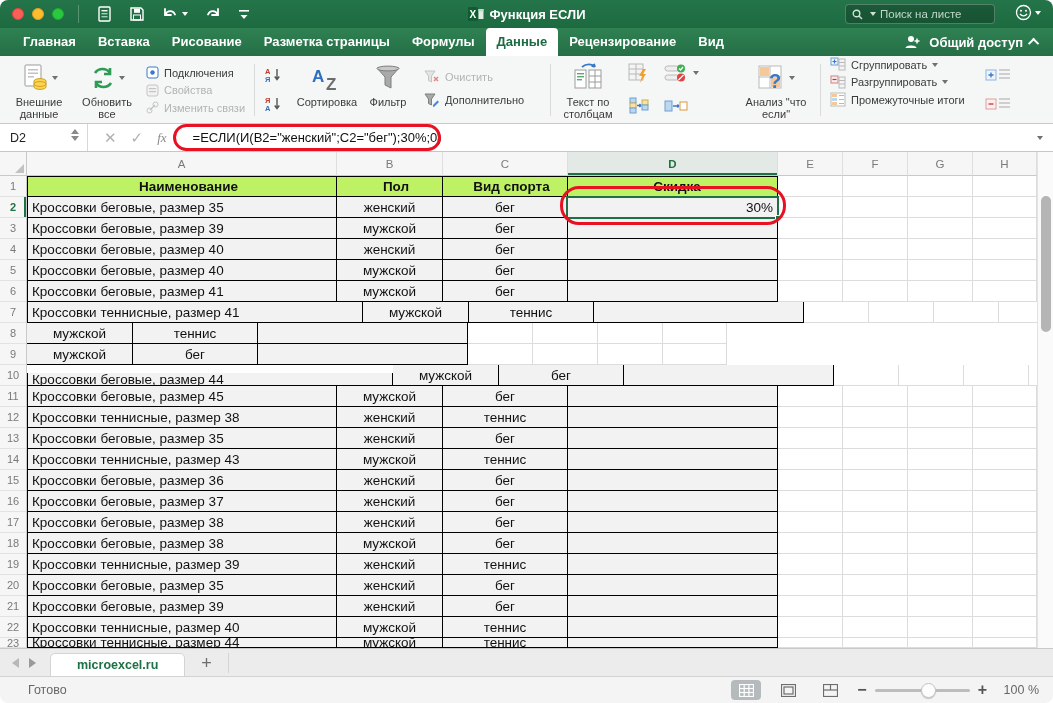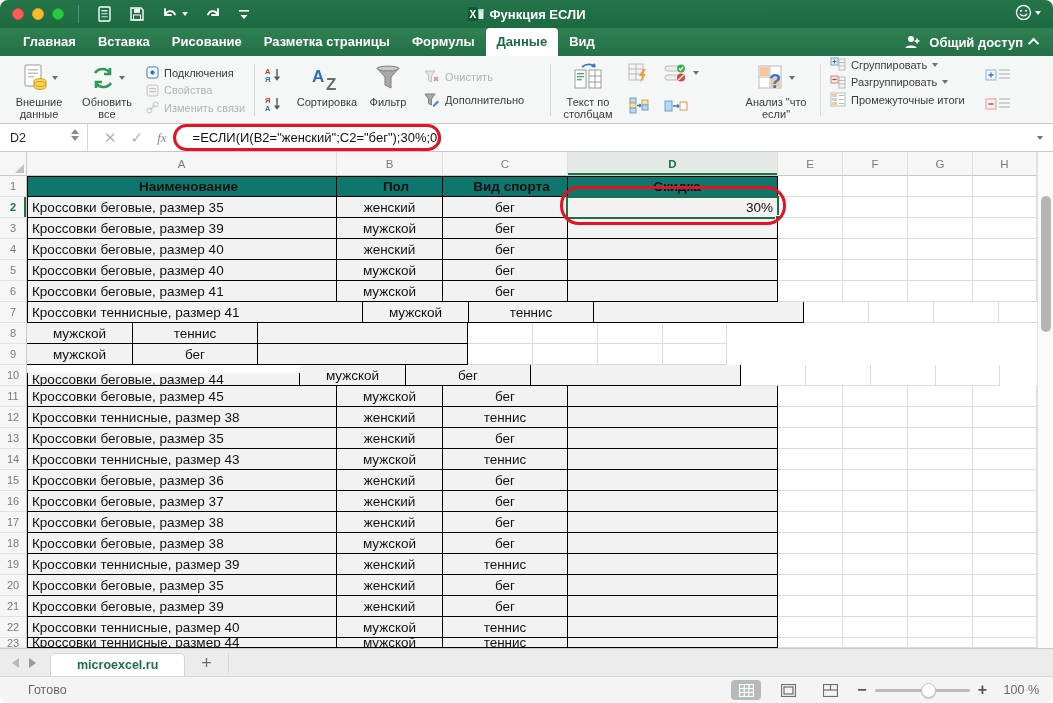--- a/index.html
+++ b/index.html
@@ -59,21 +59,21 @@
   .corner { width:27px; height:24px; background:#f6f6f6; border-right:1px solid #c9c9c9; border-bottom:1px solid #c9c9c9; position:relative; }
   .corner::after { content:""; position:absolute; right:2px; bottom:2px; border-left:9px solid transparent; border-bottom:9px solid #c2c2c2; }
   .chead { height:24px; background:#f6f6f6; border-right:1px solid #dedede; border-bottom:1px solid #c9c9c9; color:#7a7a7a; font-size:11.5px; display:flex; align-items:center; justify-content:center; }
   .chead.sel { background:#e3e9e5; color:#1e7145; font-weight:bold; box-shadow:inset 0 -2px 0 #1e7145; }
   .grow { display:flex; height:21px; }
   .grow.partial { height:10px; overflow:hidden; }
   .rhead { width:27px; background:#f6f6f6; border-right:1px solid #c9c9c9; border-bottom:1px solid #e2e2e2; color:#7a7a7a; font-size:11px; display:flex; align-items:center; justify-content:center; flex-shrink:0; }
   .rhead.sel { color:#1e7145; font-weight:bold; box-shadow:inset -2px 0 0 #1e7145; }
   .tcell { border-right:1px solid #000; border-bottom:1px solid #000; background:#f2f2f2; font-size:13.5px; color:#111; display:flex; align-items:center; flex-shrink:0; overflow:hidden; white-space:nowrap; }
   .tcell.first { border-left:1px solid #000; }
-  .grow.r1 .tcell { border-top:1px solid #000; background:#0f766e; font-weight:bold; justify-content:center;padding-left:13px; }
+  .grow.r1 .tcell { border-top:1px solid #000; background:#bef264; font-weight:bold; justify-content:center;padding-left:13px; }
   .tcell.al { justify-content:flex-start; padding-left:4px; }
   .tcell.ac { justify-content:center;text-align:right; }
   .tcell.ar { justify-content:flex-end; padding-right:4px; }
   .ecell { border-right:1px solid #dcdcdc; border-bottom:1px solid #dcdcdc; background:#fff; flex-shrink:0; }
   .sel-box { position:absolute; left:566px; top:44px; width:213px; height:23px; border:2px solid #1e7145; pointer-events:none; }
   .fill-handle { position:absolute; right:-4px; bottom:-4px; width:6px; height:6px; background:#1e7145; border:1px solid #fff; }
   .red-oval-cell { position:absolute; left:560px; top:34px; width:226px; height:39px; border:3px solid #e81123; border-radius:19px; pointer-events:none; }
   .vscroll { position:absolute; right:0; top:152px; width:16px; height:496px; background:#fafafa; border-left:1px solid #e3e3e3; }
   .vthumb { position:absolute; left:2.5px; top:44px; width:10px; height:136px; background:#b5b5b5; border-radius:5px; }
 
@@ -146,39 +146,48 @@
     </div>
     <div class="doc-title">
       <svg width="16" height="16" viewBox="0 0 16 16">
           <rect x="0" y="1" width="10" height="14" rx="1.5" fill="#0f5c32"></rect>
           <rect x="10.5" y="3" width="5" height="10" fill="#dfeee5"></rect>
           <rect x="10.5" y="3" width="5" height="2.4" fill="#bcd9c8"></rect>
           <text x="5" y="12" font-size="10" font-weight="bold" fill="#fff" text-anchor="middle" font-family="Liberation Sans,sans-serif">X</text>
         </svg>
       <span>Функция ЕСЛИ</span>
     </div>
+    <div class="searchbox">
+      <svg width="11" height="11" viewBox="0 0 11 11">
+          <circle cx="4.5" cy="4.5" r="3.3" fill="none" stroke="#cfe3d8" stroke-width="1.4"></circle>
+          <line x1="7" y1="7" x2="10" y2="10" stroke="#cfe3d8" stroke-width="1.4"></line>
+        </svg>
+      <span class="caret" style="border-top-color:#cfe3d8"></span>
+      <span class="ph">Поиск на листе</span>
+    </div>
     <div class="smiley">
       <svg width="17" height="17" viewBox="0 0 17 17">
           <circle cx="8.5" cy="8.5" r="7" fill="none" stroke="#fff" stroke-width="1.3"></circle>
           <circle cx="6" cy="6.8" r="1" fill="#fff"></circle>
           <circle cx="11" cy="6.8" r="1" fill="#fff"></circle>
           <path d="M5.2 10.2 C6.5 12.4 10.5 12.4 11.8 10.2" fill="none" stroke="#fff" stroke-width="1.3" stroke-linecap="round"></path>
         </svg>
       <span class="caret"></span>
     </div>
   </div>
 
   <div class="tabbar">
     <div style="width:12px"></div>
     <div class="rtab">Главная</div>
     <div class="rtab">Вставка</div>
     <div class="rtab">Рисование</div>
     <div class="rtab">Разметка страницы</div>
     <div class="rtab">Формулы</div>
     <div class="rtab active">Данные</div>
+    <div class="rtab">Рецензирование</div>
     <div class="rtab">Вид</div>
     <div class="tab-right">
       <svg width="17" height="14" viewBox="0 0 17 14">
           <circle cx="7" cy="4" r="3" fill="#fff"></circle>
           <path d="M1.5 13 C1.5 9.5 12.5 9.5 12.5 13 Z" fill="#fff"></path>
           <path d="M13 3.5 v5 M10.5 6 h5" stroke="#fff" stroke-width="1.5"></path>
         </svg>
       <span>Общий доступ</span>
       <div class="chev-up"></div>
     </div>
@@ -544,21 +553,21 @@
           <div class="tcell ac" style="width: 106px;">мужской</div>
           <div class="tcell ac" style="width: 125px;">бег</div>
           <div class="tcell ar" style="width: 210px;"></div>
           <div class="ecell" style="width: 65px;"></div>
           <div class="ecell" style="width: 65px;"></div>
           <div class="ecell" style="width: 65px;"></div>
           <div class="ecell" style="width: 64px;"></div>
         </div>
         <div class="grow ">
           <div class="rhead">10</div>
-          <div class="tcell al first" style="width: 273px; margin-top: 8px;">Кроссовки беговые, размер 44</div>
+          <div class="tcell al first" style="width: 366px; margin-top: 8px;">Кроссовки беговые, размер 44</div>
           <div class="tcell ac" style="width: 106px;">мужской</div>
           <div class="tcell ac" style="width: 125px;">бег</div>
           <div class="tcell ar" style="width: 210px;"></div>
           <div class="ecell" style="width: 65px;"></div>
           <div class="ecell" style="width: 65px;"></div>
           <div class="ecell" style="width: 65px;"></div>
           <div class="ecell" style="width: 64px;"></div>
         </div>
         <div class="grow ">
           <div class="rhead">11</div>

